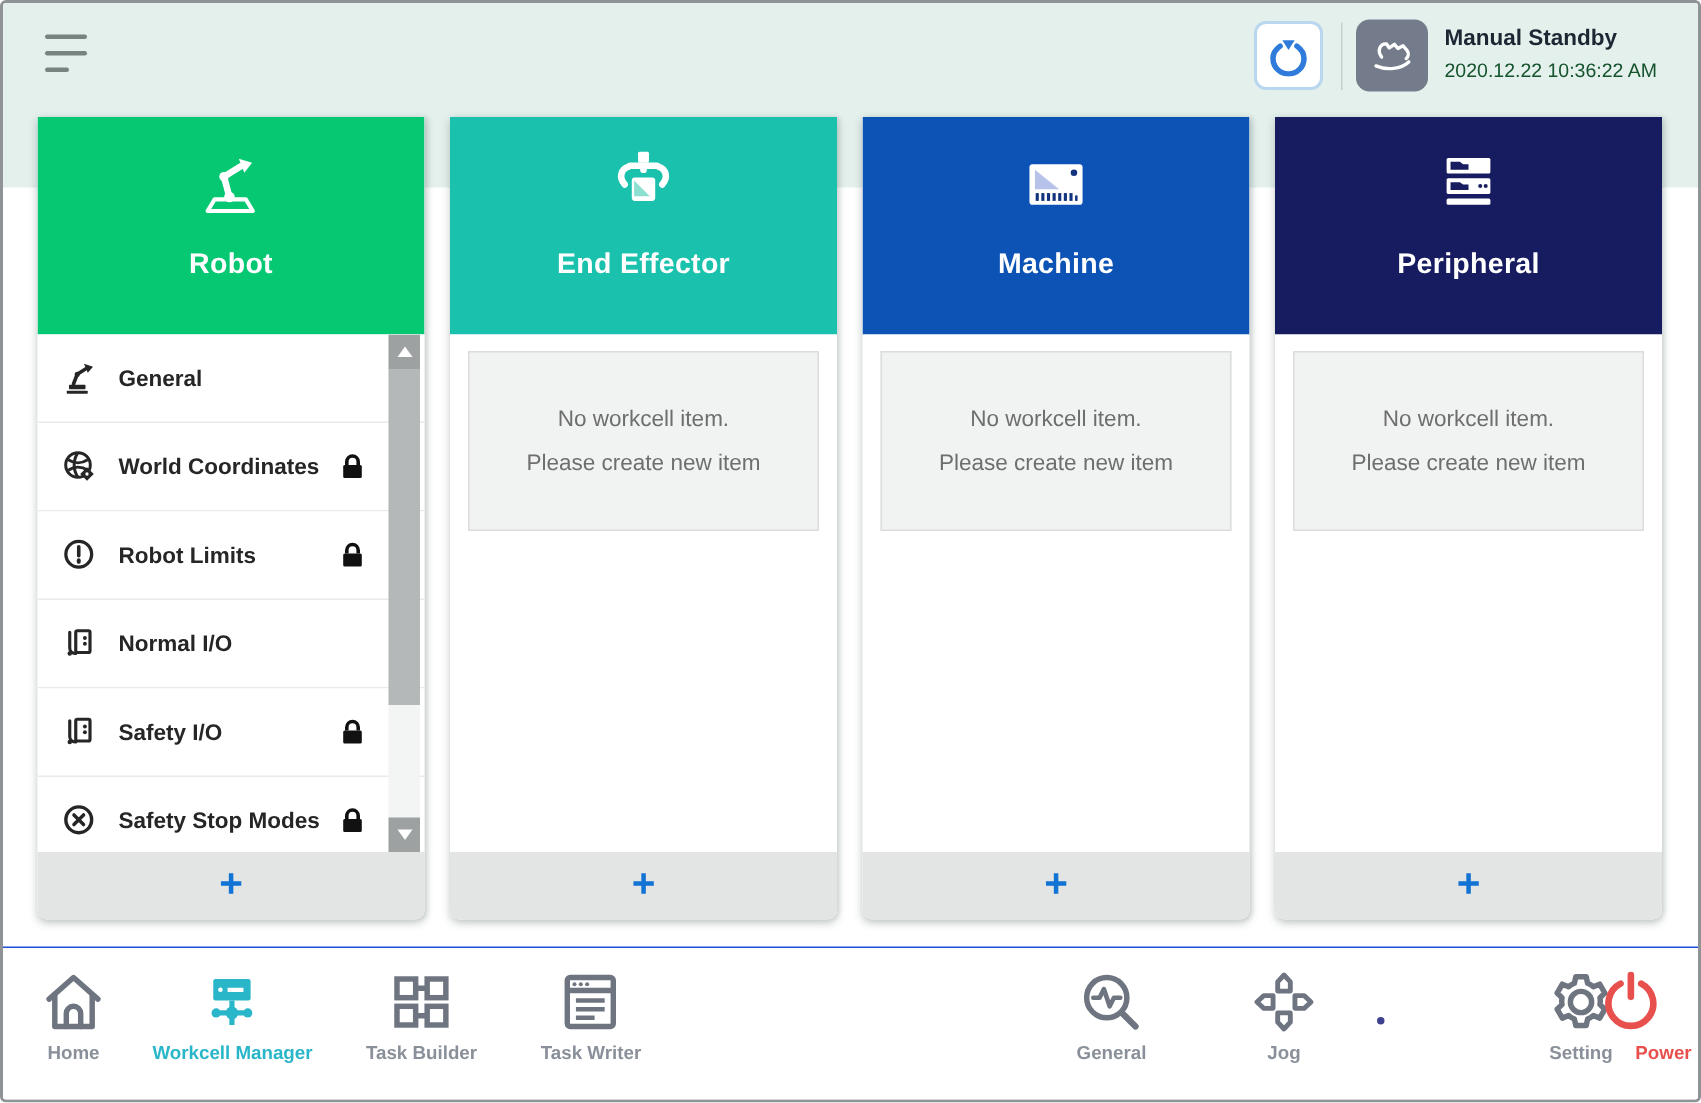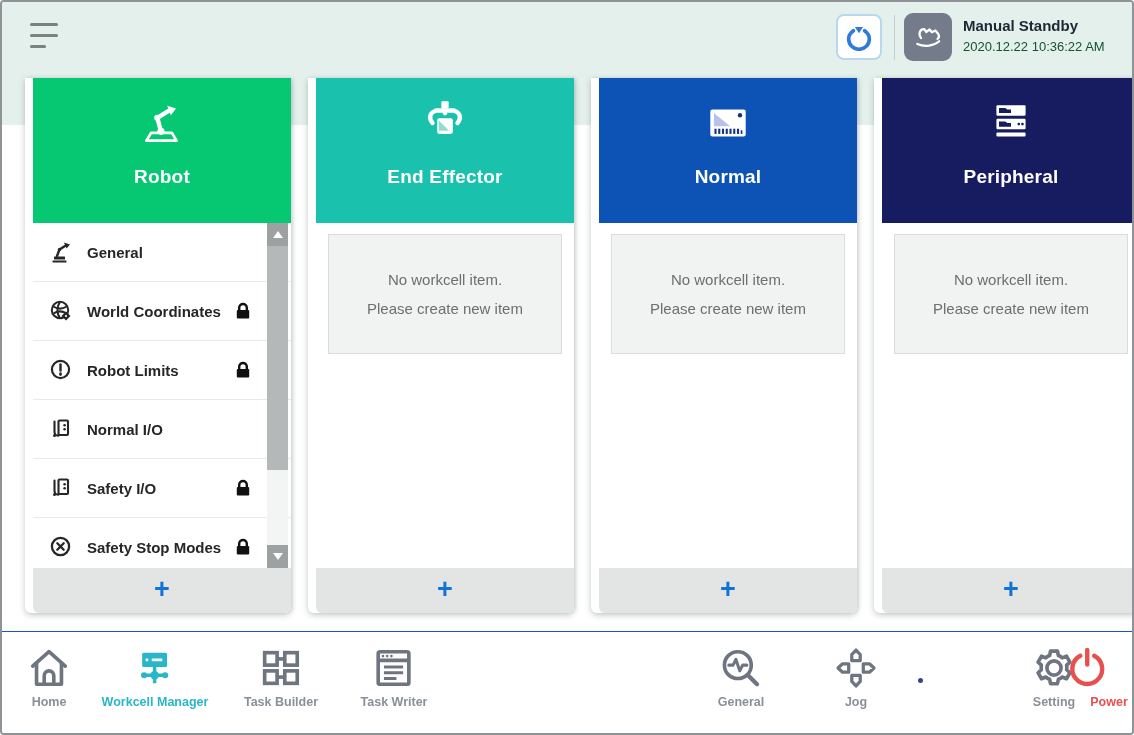--- a/index.html
+++ b/index.html
@@ -25,21 +25,21 @@
   .mode-badge{position:absolute;left:902px;top:11px;width:48px;height:48px;background:#747c8b;
     border-radius:9px;display:flex;align-items:center;justify-content:center;cursor:pointer;}
   .status-text{position:absolute;left:961px;top:15px;}
   .status-label{font-size:15px;font-weight:bold;color:#1d2733;}
   .status-time{font-size:13px;color:#14532d;margin-top:5px;}
 
   
   .cards{position:absolute;left:23px;top:76px;display:flex;gap:17px;}
   .card{width:258px;height:535px;background:#fff;border-radius:0 0 6px 6px;
     box-shadow:0 2px 6px rgba(60,80,80,.30),2px 0 3px rgba(60,80,80,.10);
-    display:flex;flex-direction:column;overflow:hidden;padding-left:8px;}
+    display:flex;flex-direction:column;overflow:hidden;}
   .card-header{height:145px;flex:none;display:flex;flex-direction:column;align-items:center;
     padding-top:17px;box-sizing:border-box;color:#fff;cursor:pointer;}
   .header-icon{height:56px;display:flex;align-items:center;justify-content:center;}
   .header-label{margin-top:15px;font-size:19px;font-weight:bold;letter-spacing:.2px;}
   .card-body{flex:1;position:relative;overflow:hidden;background:#fff;}
   .card-footer{height:45px;flex:none;background:#e3e4e4;display:flex;align-items:center;
     justify-content:center;border-radius:0 0 6px 6px;cursor:pointer;}
   .plus{color:#1173d4;font-size:27px;font-weight:bold;line-height:1;margin-top:-3px;}
 
   
@@ -317,21 +317,21 @@
                 <rect x="14.6" y="29.5" width="2" height="5"></rect>
               <rect x="18.2" y="29.5" width="2" height="5"></rect>
                 <rect x="21.8" y="29.5" width="2" height="5"></rect>
               <rect x="25.4" y="29.5" width="2" height="5"></rect>
                 <rect x="29" y="29.5" width="2" height="5"></rect>
               <rect x="32.6" y="29.5" width="2" height="5"></rect>
                 <rect x="36.2" y="31" width="1.6" height="3.5"></rect>
             </g>
           </svg>
         </span>
-        <span class="header-label">Normal</span>
+        <span class="header-label">Machine</span>
       </div>
       <div class="card-body">
         <div class="empty-box">
           <div>No workcell item.</div>
           <div>Please create new item</div>
         </div>
       </div>
       <div class="card-footer">
         <span class="plus">+</span>
       </div>

